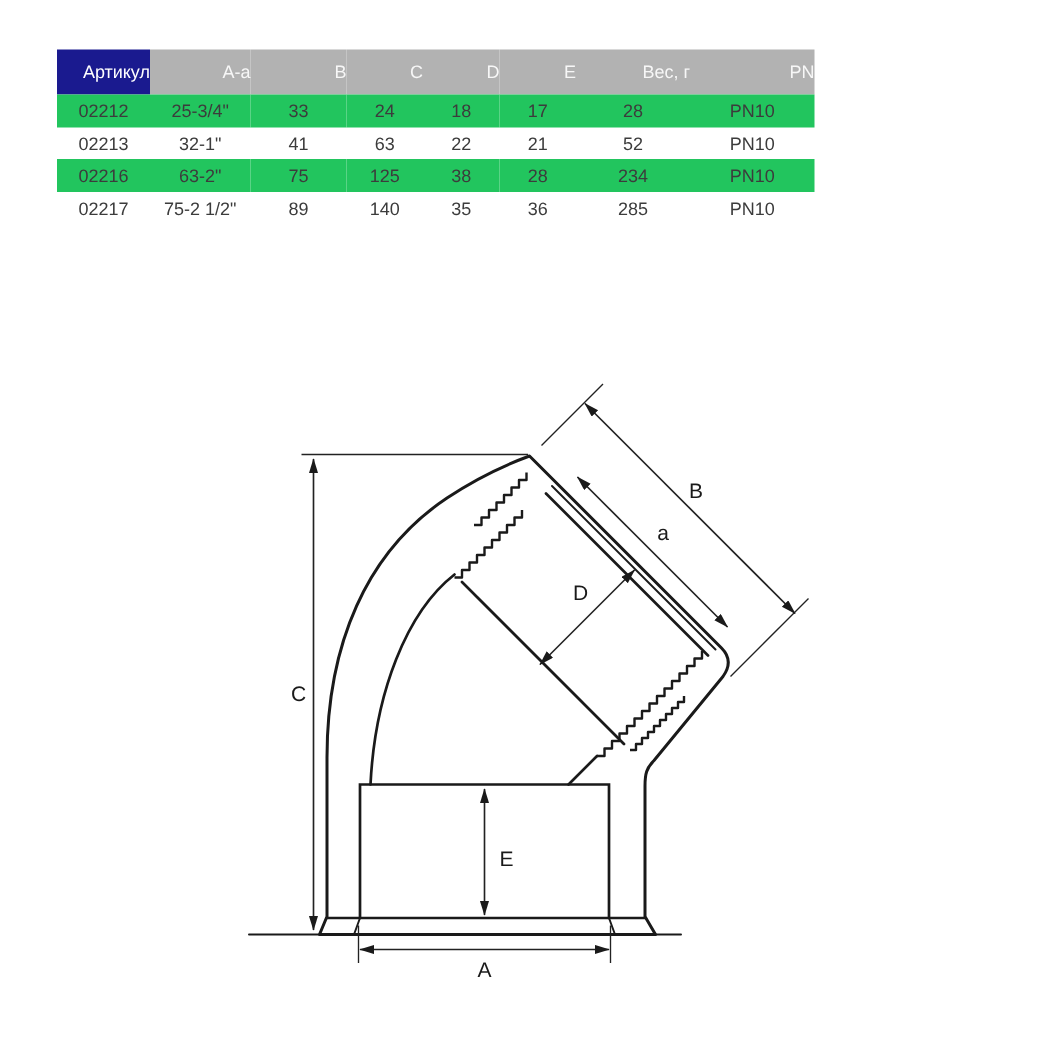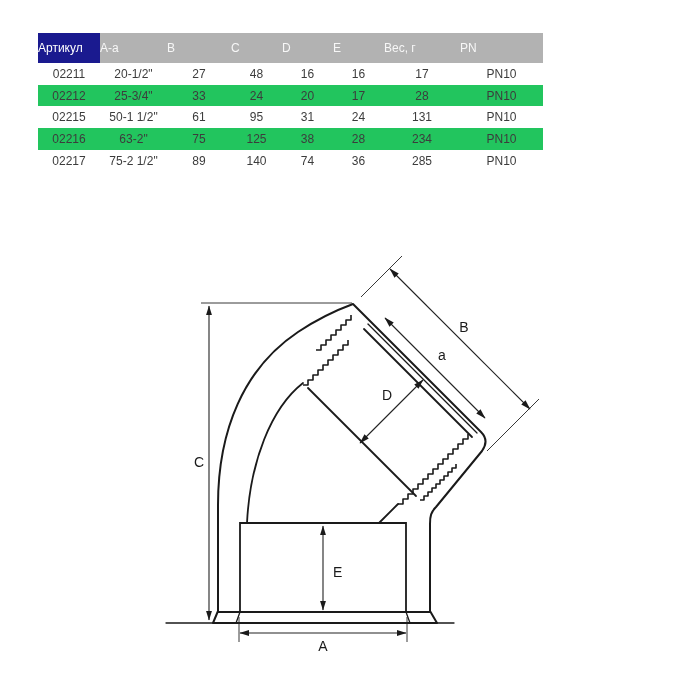--- a/index.html
+++ b/index.html
@@ -5,21 +5,21 @@
   html,body{margin:0;padding:0;background:#ffffff;}
   .stage{position:relative;width:700px;height:700px;background:#fff;overflow:hidden;
          font-family:"Liberation Sans", sans-serif;}
   
   .spec-table{position:absolute;left:38px;top:33px;width:505px;border-collapse:collapse;
               table-layout:fixed;font-size:12px;color:#3c3c3c;}
   .spec-table col.c0{width:62px}.spec-table col.c1{width:67px}.spec-table col.c2{width:64px}
   .spec-table col.c3{width:51px}.spec-table col.c4{width:51px}.spec-table col.c5{width:51px}
   .spec-table col.c6{width:76px}.spec-table col.c7{width:83px}
   .spec-table th{height:30px;background:#b2b2b2;color:#f7f7f7;font-weight:normal;
-                 text-align:left;vertical-align:middle;padding:0;}
+                 text-align:right;vertical-align:middle;padding:0;}
   .spec-table th.accent{background:#1a1a8f;color:#ffffff;}
   .spec-table td{height:21.7px;text-align:center;vertical-align:middle;padding:0;}
   .spec-table tr.alt td{background:#22c55e;}
   
   svg.drawing{position:absolute;left:0;top:0;}
   .ln  {stroke:#1a1a1a;fill:none;stroke-width:2;stroke-linecap:round;stroke-linejoin:round;}
   .ln2 {stroke:#1a1a1a;fill:none;stroke-width:1.8;stroke-linecap:round;}
   .ln3 {stroke:#1a1a1a;fill:none;stroke-width:1.3;stroke-linecap:round;}
   .zig {stroke:#1a1a1a;fill:none;stroke-width:1.6;stroke-linejoin:round;}
   .dim {stroke:#222222;fill:none;stroke-width:1.1;}
@@ -48,66 +48,56 @@
           <th>A-a</th>
           <th>B</th>
           <th>C</th>
           <th>D</th>
           <th>E</th>
           <th>Вес, г</th>
           <th>PN</th>
         </tr>
       </thead>
       <tbody>
-        <tr>
-          <td>02211</td>
-          <td>20-1/2"</td>
-          <td>27</td>
-          <td>48</td>
-          <td>16</td>
-          <td>16</td>
-          <td>17</td>
-          <td>PN10</td>
-        </tr>
         <tr class="alt">
           <td>02212</td>
           <td>25-3/4"</td>
           <td>33</td>
           <td>24</td>
-          <td>20</td>
+          <td>18</td>
           <td>17</td>
           <td>28</td>
           <td>PN10</td>
         </tr>
         <tr>
-          <td>02215</td>
-          <td>50-1 1/2"</td>
-          <td>61</td>
-          <td>95</td>
-          <td>31</td>
-          <td>24</td>
-          <td>131</td>
+          <td>02213</td>
+          <td>32-1"</td>
+          <td>41</td>
+          <td>63</td>
+          <td>22</td>
+          <td>21</td>
+          <td>52</td>
           <td>PN10</td>
         </tr>
         <tr class="alt">
           <td>02216</td>
           <td>63-2"</td>
           <td>75</td>
           <td>125</td>
           <td>38</td>
           <td>28</td>
           <td>234</td>
           <td>PN10</td>
         </tr>
         <tr>
           <td>02217</td>
           <td>75-2 1/2"</td>
           <td>89</td>
           <td>140</td>
-          <td>74</td>
+          <td>35</td>
           <td>36</td>
           <td>285</td>
           <td>PN10</td>
         </tr>
       </tbody>
     </table>
 
   <svg class="drawing" width="700" height="700" viewBox="0 0 700 700">
     <defs>
       <marker id="arr" orient="auto-start-reverse" markerWidth="10" markerHeight="7" refX="8.5" refY="2.75">

